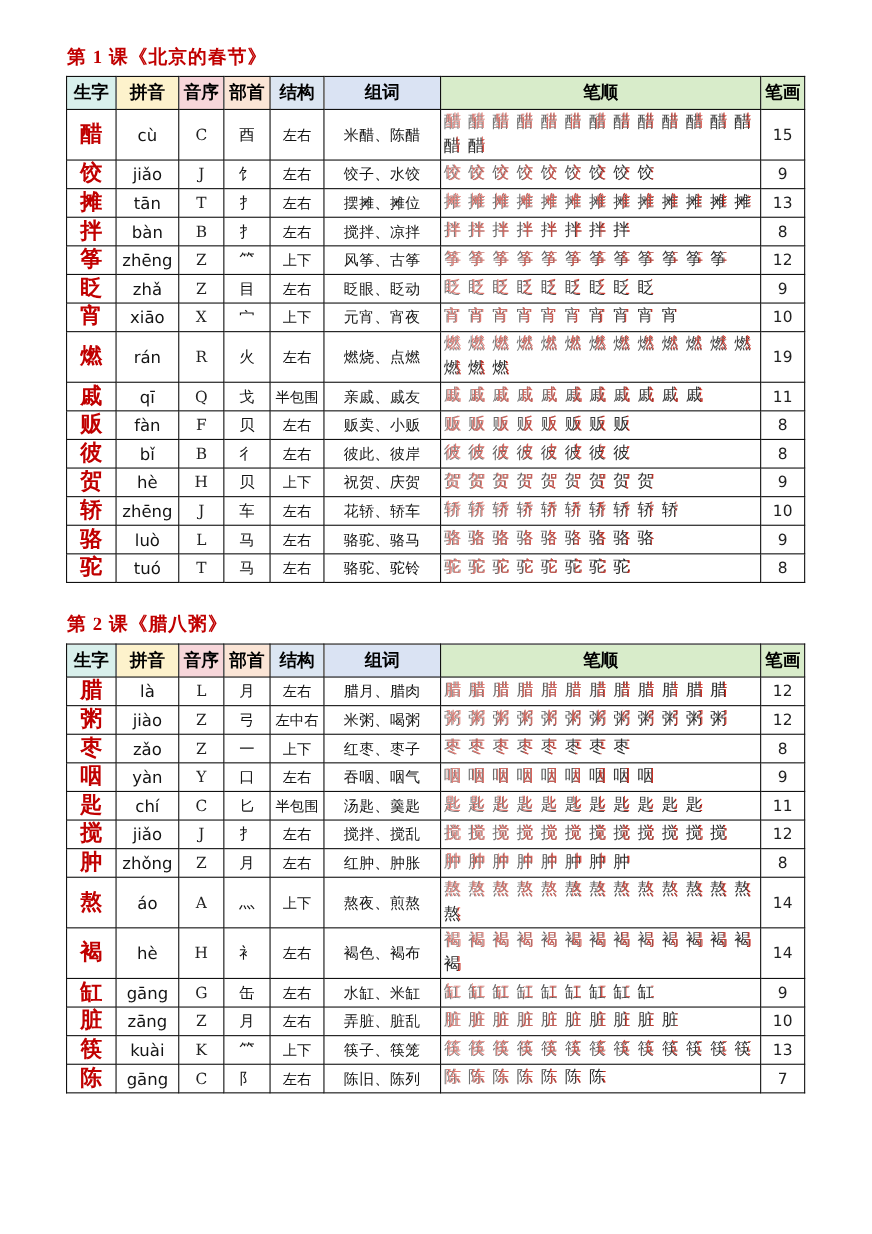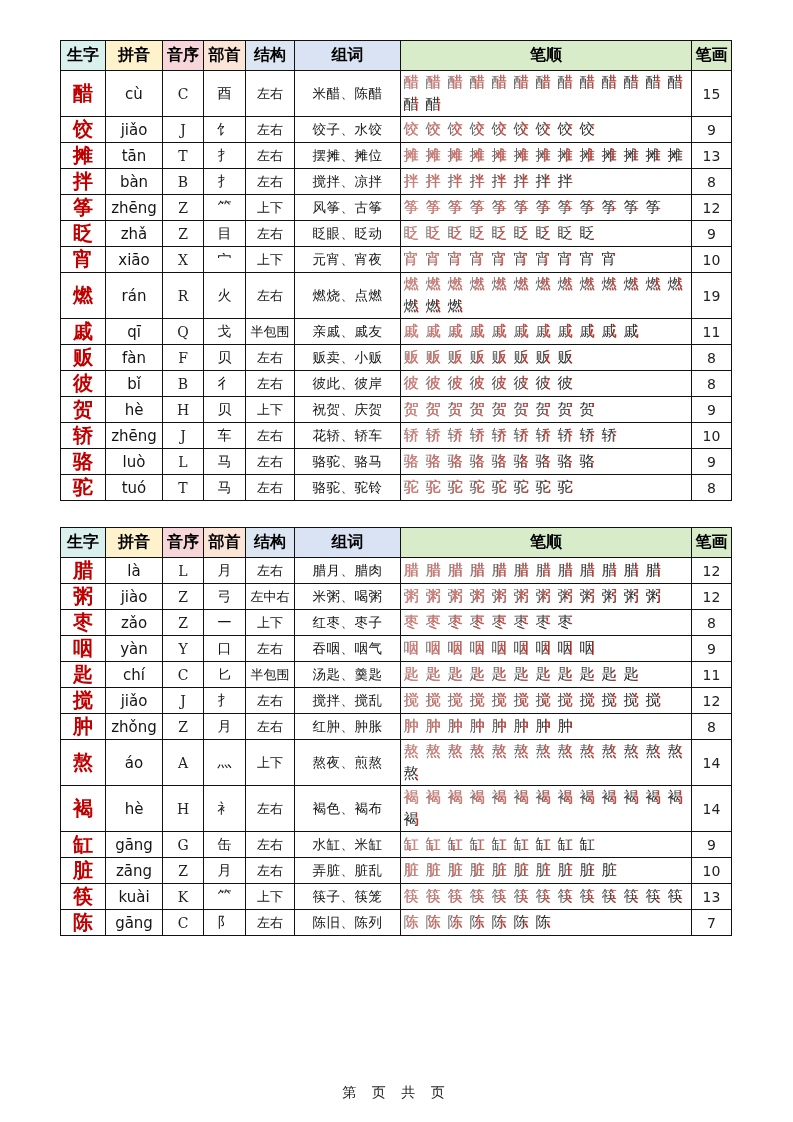--- a/index.html
+++ b/index.html
@@ -52,20 +52,21 @@
     margin-top:auto;text-align:center;font-size:14px;letter-spacing:6px;
     color:#222;padding-bottom:6px;
   }
 </style>
 </head>
 <body>
 
 <div class="page">
 
   <section class="lesson">
+    <div class="lesson-heading" style="color: rgb(192, 0, 0);">第 1 课《北京的春节》</div>
     <div class="table-host">
         <table class="vtab">
           <colgroup>
             <col style="width: 45px;">
             <col style="width: 57px;">
             <col style="width: 41px;">
             <col style="width: 42px;">
             <col style="width: 49px;">
             <col style="width: 106px;">
             <col style="width: 291px;">
@@ -433,20 +434,21 @@
                 </div>
               </td>
               <td class="c-count">8</td>
             </tr>
           </tbody>
         </table>
       </div>
   </section>
 
   <section class="lesson">
+    <div class="lesson-heading" style="color: rgb(192, 0, 0);">第 2 课《腊八粥》</div>
     <div class="table-host">
         <table class="vtab">
           <colgroup>
             <col style="width: 45px;">
             <col style="width: 57px;">
             <col style="width: 41px;">
             <col style="width: 42px;">
             <col style="width: 49px;">
             <col style="width: 106px;">
             <col style="width: 291px;">
@@ -771,14 +773,13 @@
                   <span class="sg" style="opacity: 1;"><span class="sg-b" style="color: rgb(43, 43, 43);">陈</span><span class="sg-r" style="color: rgb(205, 42, 30); width: 20%;">陈</span></span>
                 </div>
               </td>
               <td class="c-count">7</td>
             </tr>
           </tbody>
         </table>
       </div>
   </section>
 
-  <div class="page-footer">第 页 共 页</div>
 </div>
 
 </body></html>

